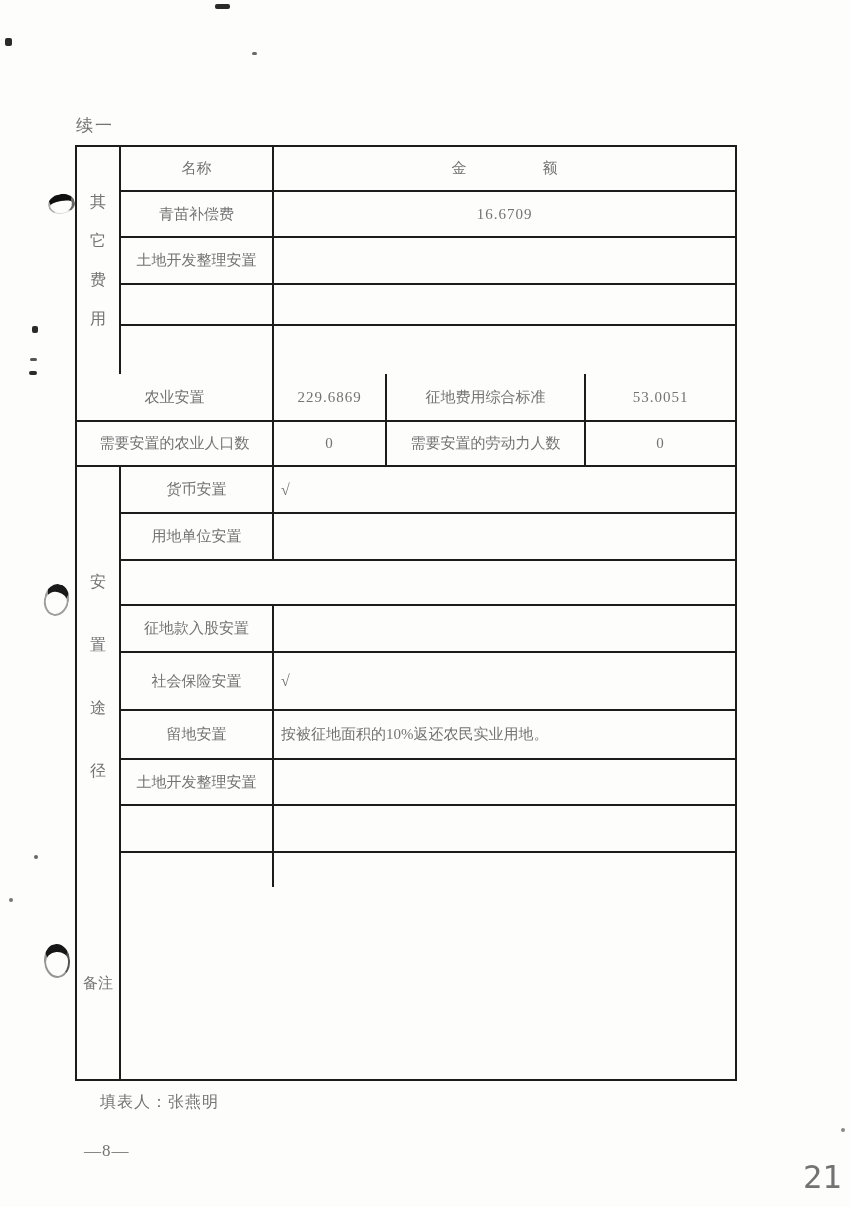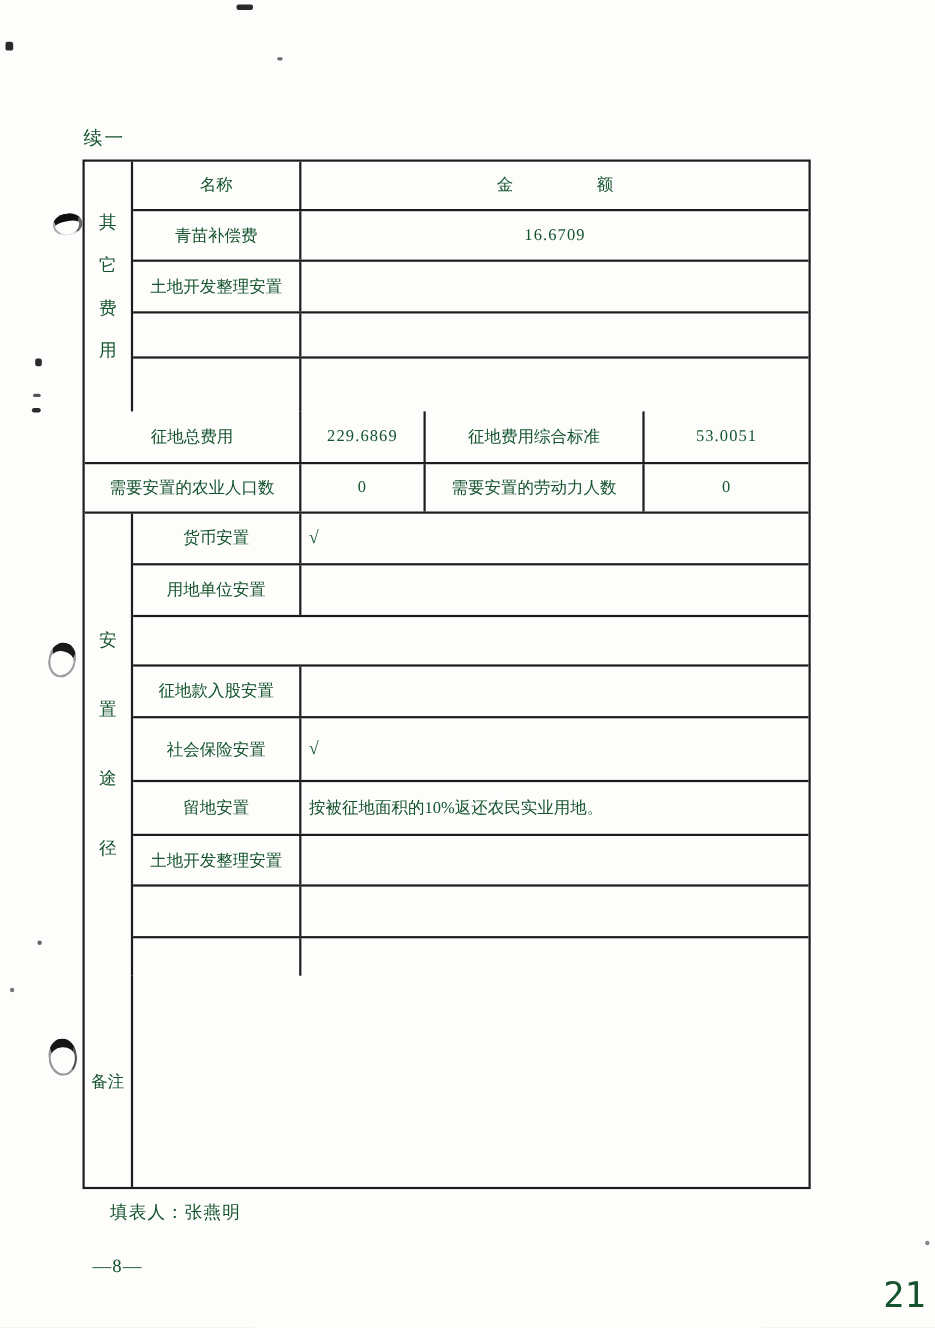--- a/index.html
+++ b/index.html
@@ -2,21 +2,21 @@
 <html><head>
 <meta charset="utf-8">
 <style>
   * { margin: 0; padding: 0; box-sizing: border-box; }
   html, body { background: #e9e9e9; }
   .page {
     position: relative;
     width: 850px; height: 1207px;
     background: #fdfdfc;
     font-family: "Liberation Serif", "DejaVu Serif", serif;
-    color: #14532d;
+    color: #737373;
     overflow: hidden;
   }
   .cont-label {
     position: absolute; left: 76px; top: 114px;
     font-size: 17px; letter-spacing: 2px; font-weight: 500;
   }
   
   .form-table {
     position: absolute; left: 75px; top: 145px;
     width: 662px; height: 936px;
@@ -132,21 +132,21 @@
           <div class="cell val-cell num"></div>
         </div>
         <div class="row last">
           <div class="cell name-cell"></div>
           <div class="cell val-cell num"></div>
         </div>
       </div>
     </div>
 
     <div class="srow" style="height:48px;">
-      <div class="cell sc1">征地总费用</div>
+      <div class="cell sc1">农业安置</div>
       <div class="cell sc2 num">229.6869</div>
       <div class="cell sc3">征地费用综合标准</div>
       <div class="cell sc4 num">53.0051</div>
     </div>
 
     <div class="srow" style="height:45px;">
       <div class="cell sc1">需要安置的农业人口数</div>
       <div class="cell sc2 num">0</div>
       <div class="cell sc3">需要安置的劳动力人数</div>
       <div class="cell sc4 num">0</div>

